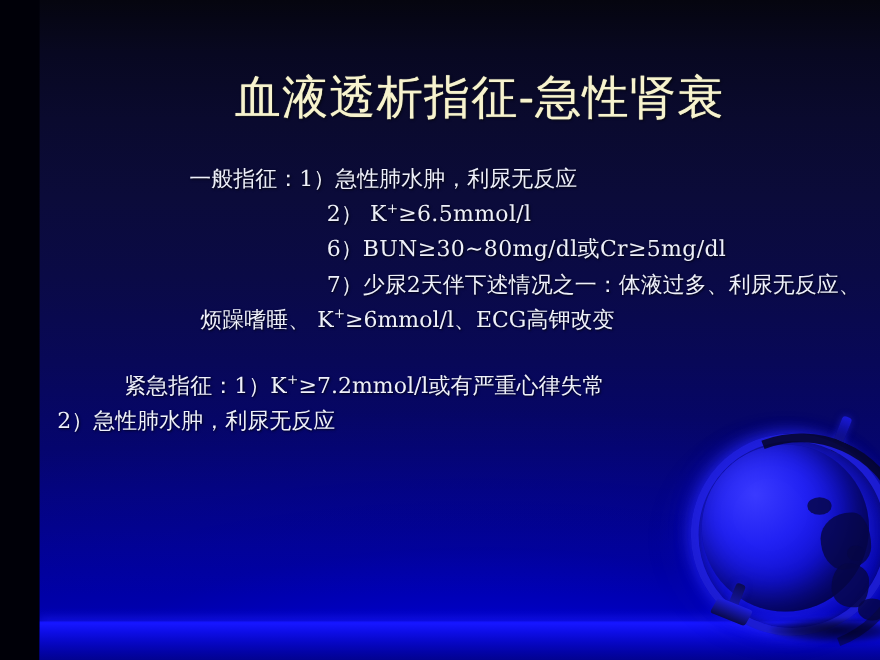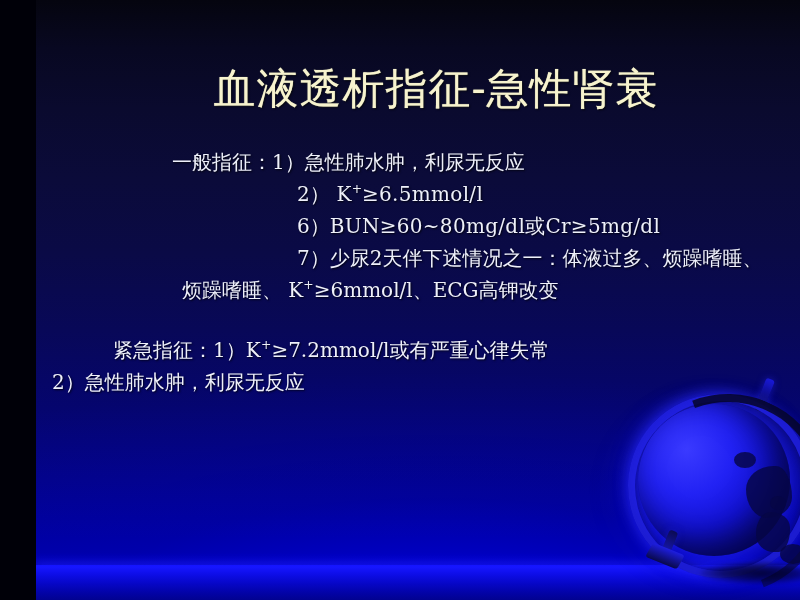--- a/index.html
+++ b/index.html
@@ -250,23 +250,23 @@
 
   <div class="body-block">
 
     <div class="ln pad-120"><span>一般指征：</span><span>1）</span><span>急性肺水肿，利尿无反应</span></div>
 
     <div class="ln pad-245"><span>2）</span><span class="mono-ish"> K</span><sup>+</sup><span class="mono-ish">≥6.5mmol/l</span></div>
 
 
 
 
-    <div class="ln pad-245"><span>6）</span><span class="mono-ish">BUN≥60~80mg/dl或Cr≥5mg/dl</span></div>
-
-    <div class="ln pad-245"><span>7）</span><span>少尿2天伴下述情况之一：体液过多、烦躁嗜睡、</span></div>
+    <div class="ln pad-245"><span>6）</span><span class="mono-ish">BUN≥30~80mg/dl或Cr≥5mg/dl</span></div>
+
+    <div class="ln pad-245"><span>7）</span><span>少尿2天伴下述情况之一：体液过多、利尿无反应、</span></div>
 
     <div class="ln pad-130"><span>烦躁嗜睡、  K</span><sup>+</sup><span>≥6mmol/l、ECG高钾改变</span></div>
 
     <div class="ln ln-blank"></div>
 
     <div class="ln pad-145"><span>紧急指征：</span><span>1）</span><span class="mono-ish">K</span><sup>+</sup><span>≥7.2mmol/l或有严重心律失常</span></div>
 
     <div class="ln pad-255"><span>2）</span><span>急性肺水肿，利尿无反应</span></div>
 
 

